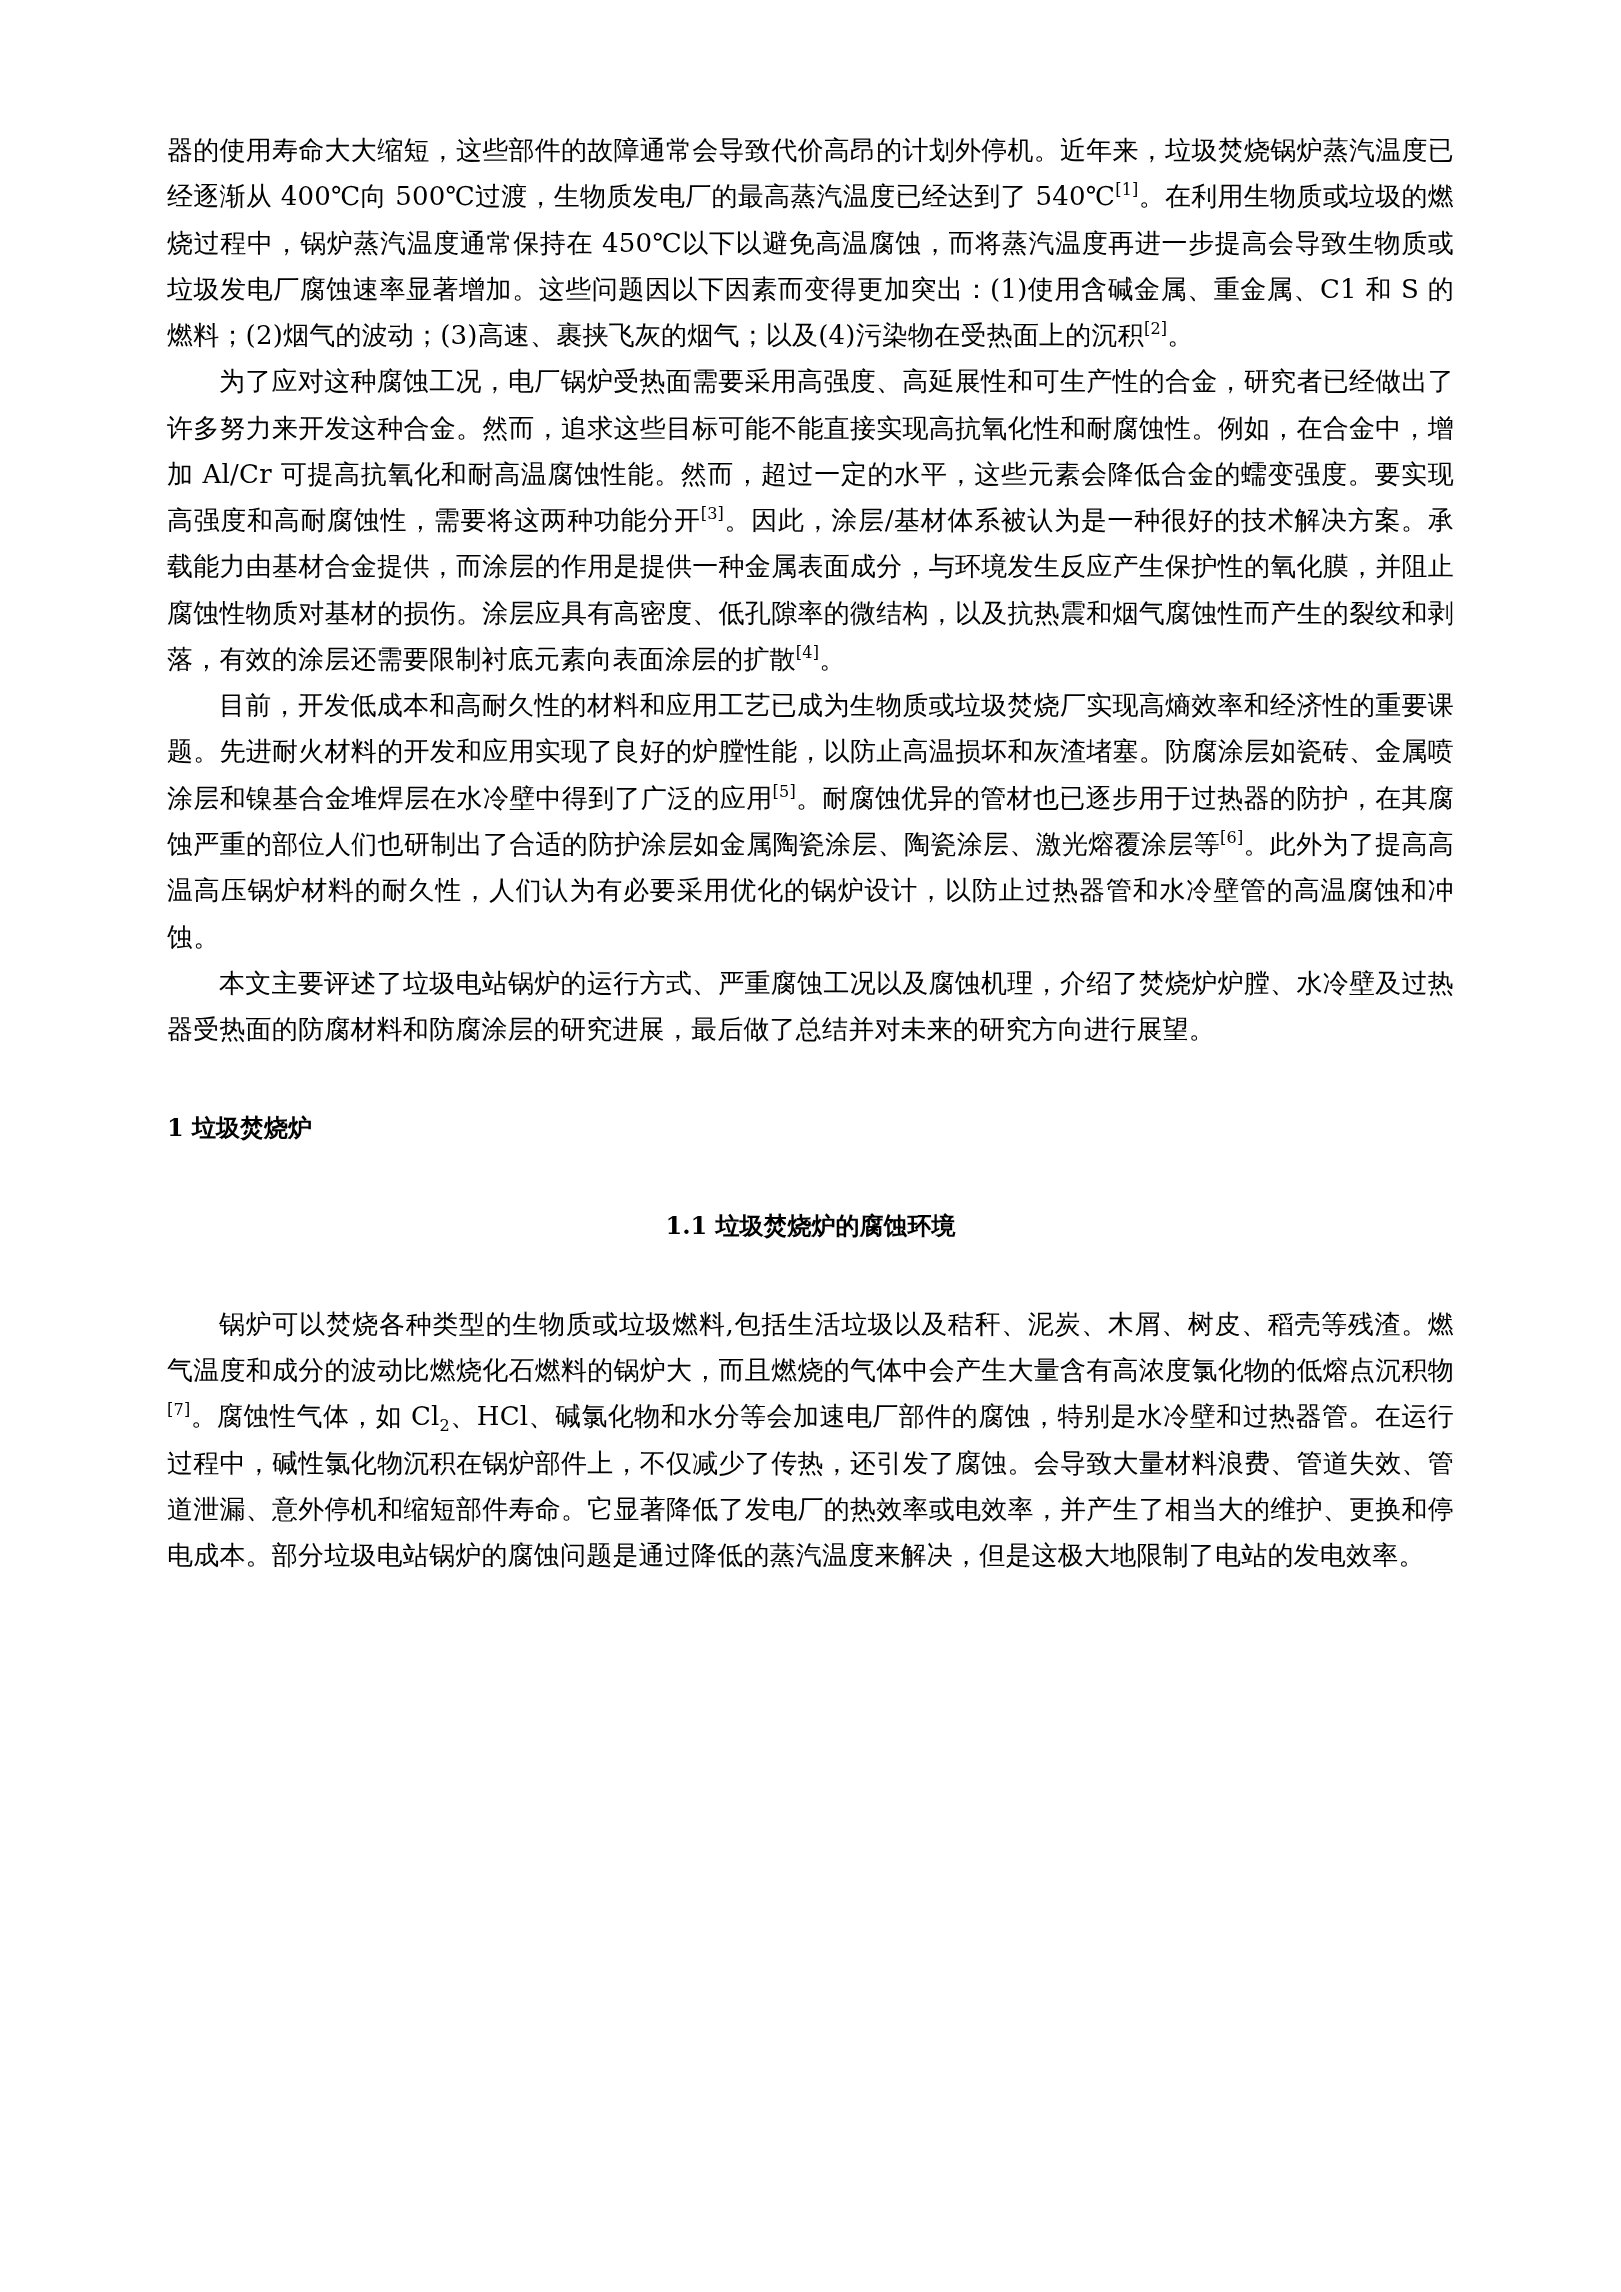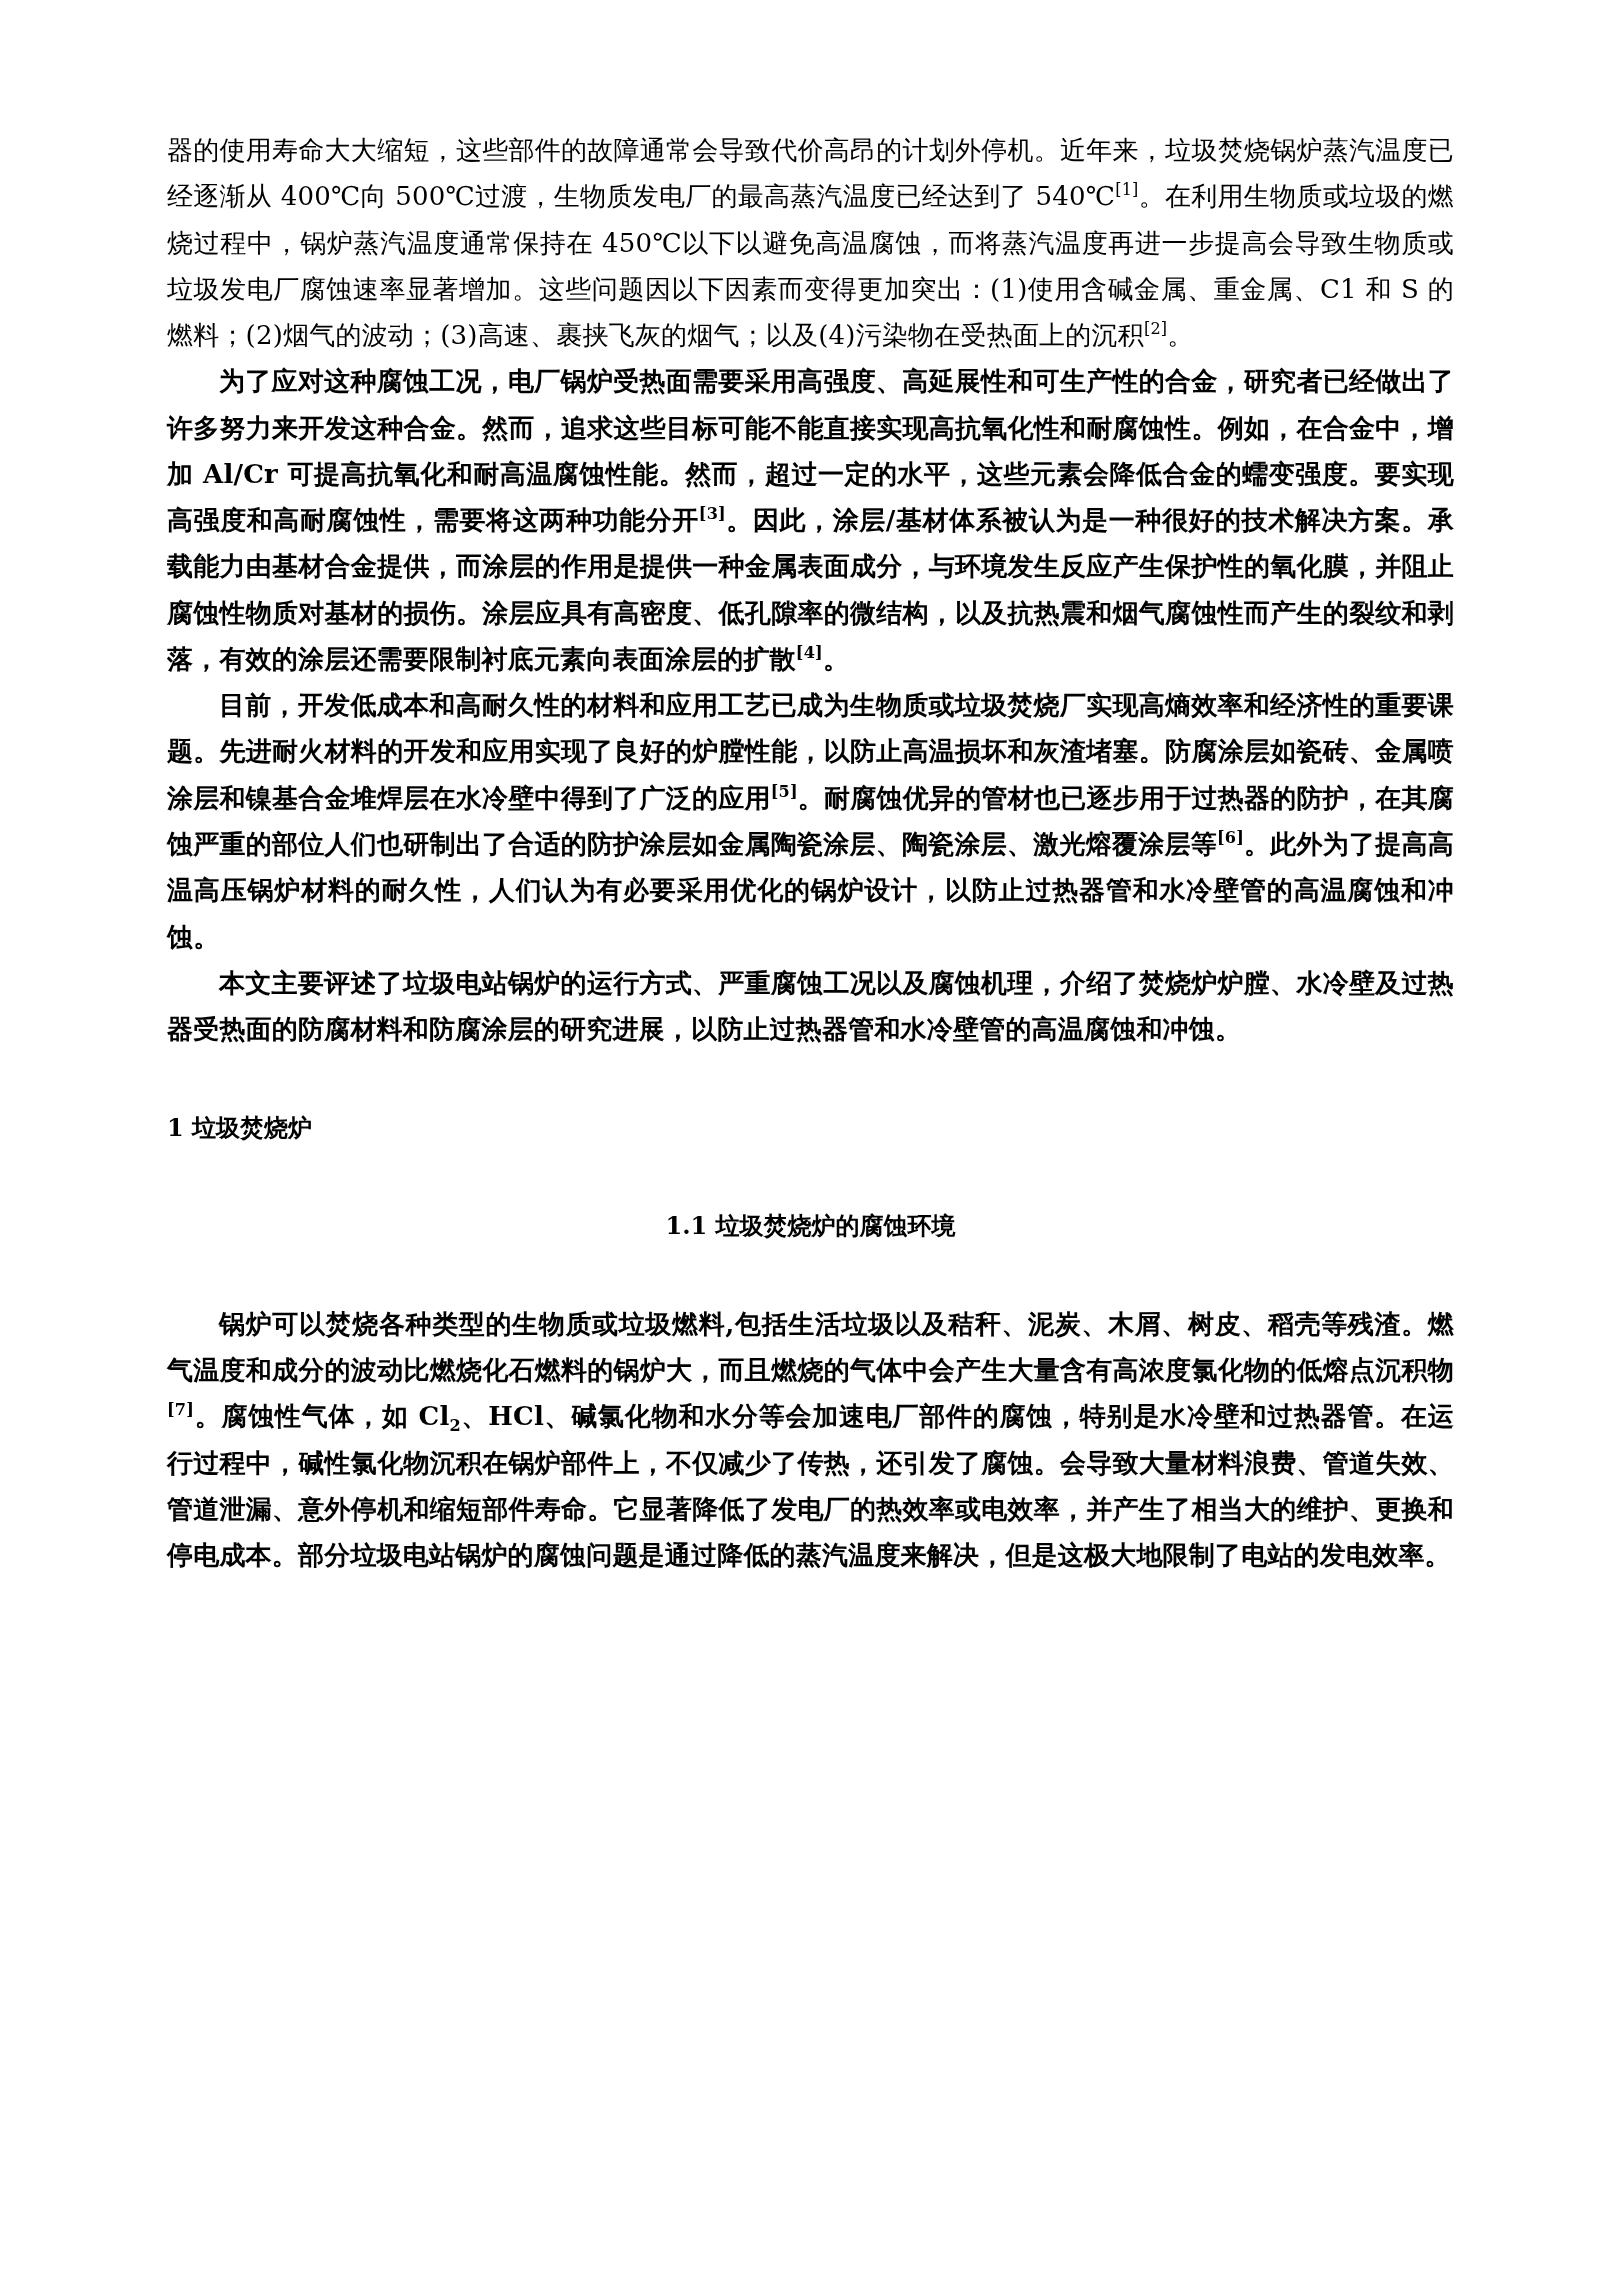--- a/index.html
+++ b/index.html
@@ -22,21 +22,20 @@
     line-height: 1.78;
     text-align: justify;
     text-justify: inter-ideograph;
     letter-spacing: 0.2px;
   }
   p {
     margin: 0;
   }
   p.indent {
     text-indent: 2em;
-    font-weight: bold;
   }
   .heading {
     font-weight: bold;
     font-size: 24px;
     line-height: 1.78;
   }
   .h1 {
     margin-top: 55px;
     margin-bottom: 0;
   }
@@ -64,21 +63,21 @@
 </style>
 </head>
 <body>
 
 <div class="page">
 
   <div class="body-text para-block">
     <p class="para">器的使用寿命大大缩短，这些部件的故障通常会导致代价高昂的计划外停机。近年来，垃圾焚烧锅炉蒸汽温度已经逐渐从 400℃向 500℃过渡，生物质发电厂的最高蒸汽温度已经达到了 540℃<sup>[1]</sup>。在利用生物质或垃圾的燃烧过程中，锅炉蒸汽温度通常保持在 450℃以下以避免高温腐蚀，而将蒸汽温度再进一步提高会导致生物质或垃圾发电厂腐蚀速率显著增加。这些问题因以下因素而变得更加突出：(1)使用含碱金属、重金属、C1 和 S 的燃料；(2)烟气的波动；(3)高速、裹挟飞灰的烟气；以及(4)污染物在受热面上的沉积<sup>[2]</sup>。</p>
     <p class="para indent">为了应对这种腐蚀工况，电厂锅炉受热面需要采用高强度、高延展性和可生产性的合金，研究者已经做出了许多努力来开发这种合金。然而，追求这些目标可能不能直接实现高抗氧化性和耐腐蚀性。例如，在合金中，增加 Al/Cr 可提高抗氧化和耐高温腐蚀性能。然而，超过一定的水平，这些元素会降低合金的蠕变强度。要实现高强度和高耐腐蚀性，需要将这两种功能分开<sup>[3]</sup>。因此，涂层/基材体系被认为是一种很好的技术解决方案。承载能力由基材合金提供，而涂层的作用是提供一种金属表面成分，与环境发生反应产生保护性的氧化膜，并阻止腐蚀性物质对基材的损伤。涂层应具有高密度、低孔隙率的微结构，以及抗热震和烟气腐蚀性而产生的裂纹和剥落，有效的涂层还需要限制衬底元素向表面涂层的扩散<sup>[4]</sup>。</p>
     <p class="para indent">目前，开发低成本和高耐久性的材料和应用工艺已成为生物质或垃圾焚烧厂实现高熵效率和经济性的重要课题。先进耐火材料的开发和应用实现了良好的炉膛性能，以防止高温损坏和灰渣堵塞。防腐涂层如瓷砖、金属喷涂层和镍基合金堆焊层在水冷壁中得到了广泛的应用<sup>[5]</sup>。耐腐蚀优异的管材也已逐步用于过热器的防护，在其腐蚀严重的部位人们也研制出了合适的防护涂层如金属陶瓷涂层、陶瓷涂层、激光熔覆涂层等<sup>[6]</sup>。此外为了提高高温高压锅炉材料的耐久性，人们认为有必要采用优化的锅炉设计，以防止过热器管和水冷壁管的高温腐蚀和冲蚀。</p>
-    <p class="para indent">本文主要评述了垃圾电站锅炉的运行方式、严重腐蚀工况以及腐蚀机理，介绍了焚烧炉炉膛、水冷壁及过热器受热面的防腐材料和防腐涂层的研究进展，以防止过热器管和水冷壁管的高温腐蚀和冲蚀。</p>
+    <p class="para indent">本文主要评述了垃圾电站锅炉的运行方式、严重腐蚀工况以及腐蚀机理，介绍了焚烧炉炉膛、水冷壁及过热器受热面的防腐材料和防腐涂层的研究进展，最后做了总结并对未来的研究方向进行展望。</p>
   </div>
 
   <div class="heading h1">1 垃圾焚烧炉</div>
 
   <div class="heading h2">1.1 垃圾焚烧炉的腐蚀环境</div>
 
   <div class="body-text para-block after-heading">
     <p class="para indent">锅炉可以焚烧各种类型的生物质或垃圾燃料,包括生活垃圾以及秸秆、泥炭、木屑、树皮、稻壳等残渣。燃气温度和成分的波动比燃烧化石燃料的锅炉大，而且燃烧的气体中会产生大量含有高浓度氯化物的低熔点沉积物<sup>[7]</sup>。腐蚀性气体，如 Cl<sub>2</sub>、HCl、碱氯化物和水分等会加速电厂部件的腐蚀，特别是水冷壁和过热器管。在运行过程中，碱性氯化物沉积在锅炉部件上，不仅减少了传热，还引发了腐蚀。会导致大量材料浪费、管道失效、管道泄漏、意外停机和缩短部件寿命。它显著降低了发电厂的热效率或电效率，并产生了相当大的维护、更换和停电成本。部分垃圾电站锅炉的腐蚀问题是通过降低的蒸汽温度来解决，但是这极大地限制了电站的发电效率。</p>
   </div>
 

